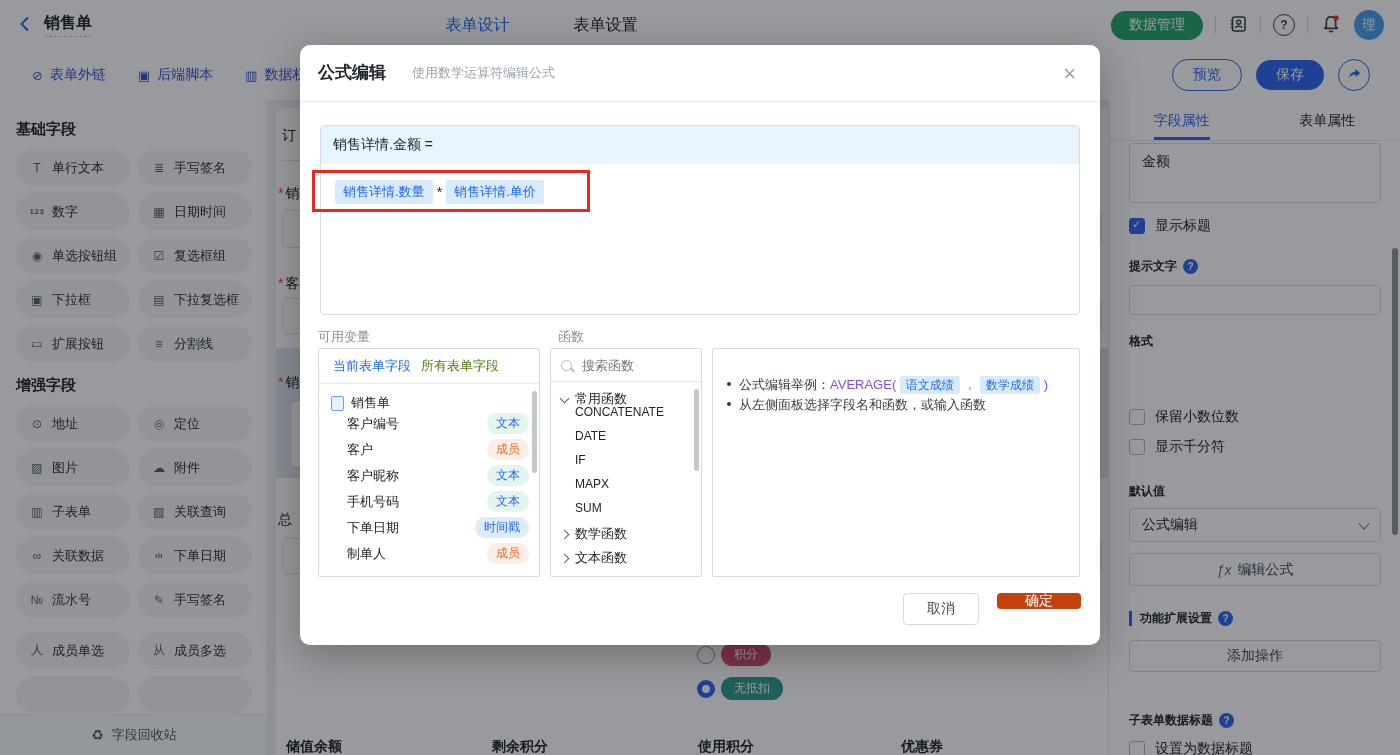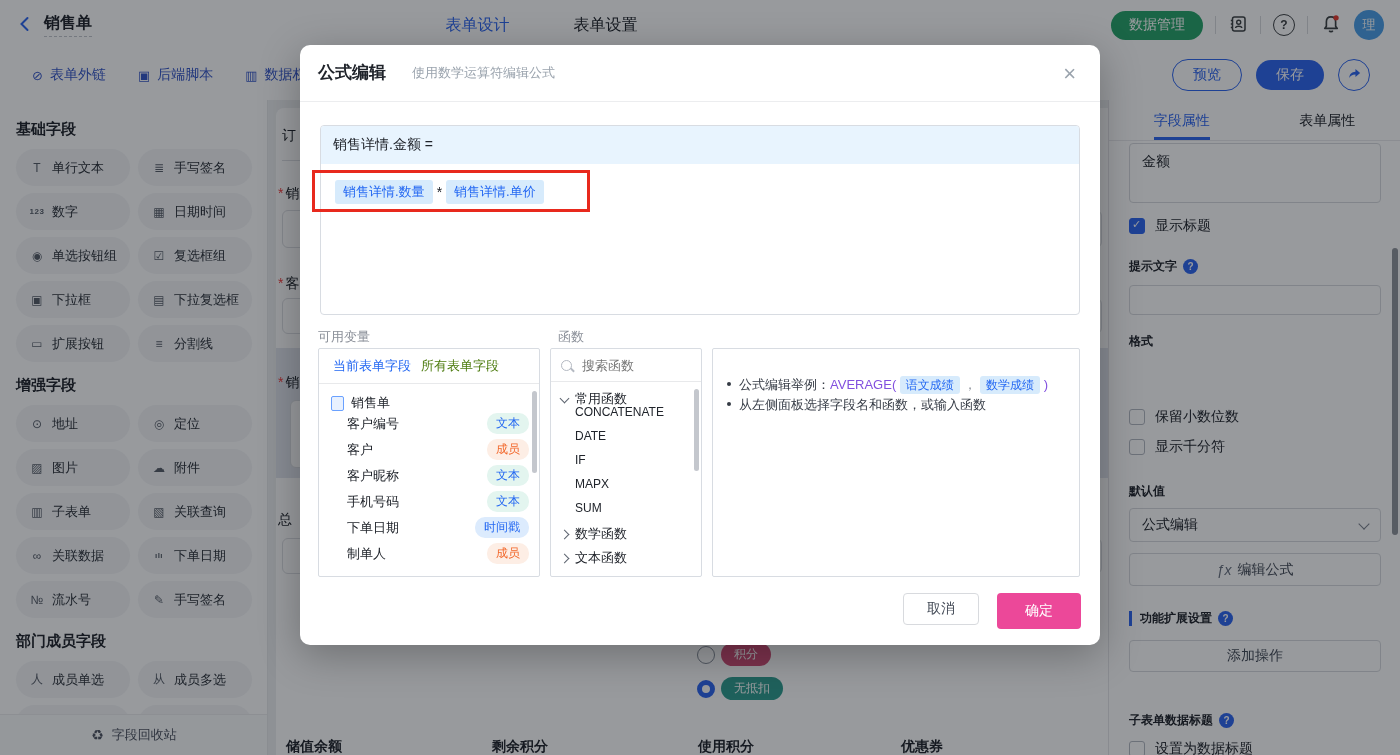--- a/index.html
+++ b/index.html
@@ -115,21 +115,21 @@
   .tcaret{width:6px;height:6px;border-right:1.5px solid #5d646f;border-bottom:1.5px solid #5d646f;display:inline-block;flex:none}
   .tcaret.open{transform:rotate(45deg);margin-top:-2px}
   .tcaret.closed{transform:rotate(-45deg)}
   .fn-item{font-size:12px;color:#20242b;cursor:pointer}
   .tip-li{display:flex;gap:8px;font-size:13px;color:#353b45;line-height:1.5}
   .dot{width:4px;height:4px;border-radius:50%;background:#353b45;margin-top:7px;flex:none}
   .fnname{color:#8250df}
   .m-btn-cancel{position:absolute;left:603px;top:548px;width:76px;height:32px;border:1px solid #d8dade;
                 border-radius:4px;background:#fff;display:flex;align-items:center;justify-content:center;
                 font-size:14px;color:#434a56;cursor:pointer;box-sizing:border-box}
-  .m-btn-ok{position:absolute;left:697px;top:548px;width:84px;height:36px;border-radius:4px;background:#ec4899;
+  .m-btn-ok{position:absolute;left:697px;top:548px;width:84px;height:16px;border-radius:4px;background:#c2410c;
             display:flex;align-items:center;justify-content:center;font-size:14px;color:#fff;cursor:pointer}
 </style>
 </head>
 <body>
 
 <div class="topbar">
   <span style="margin-left:16px;cursor:pointer">
     <svg width="18" height="18" viewBox="0 0 18 18">
         <path d="M11.5 3 L5.5 9 L11.5 15" stroke="#2e66f0" stroke-width="2" fill="none" stroke-linecap="round"></path>
       </svg>
@@ -273,21 +273,20 @@
     <div class="fpill">
         <span class="ic">№</span>
         <span>流水号</span>
       </div>
     <div class="fpill">
         <span class="ic">✎</span>
         <span>手写签名</span>
       </div>
   </div>
 
-  <div class="sec-title">部门成员字段</div>
   <div class="pill-grid">
     <div class="fpill">
         <span class="ic">人</span>
         <span>成员单选</span>
       </div>
     <div class="fpill">
         <span class="ic">从</span>
         <span>成员多选</span>
       </div>
     <div class="fpill"></div>

